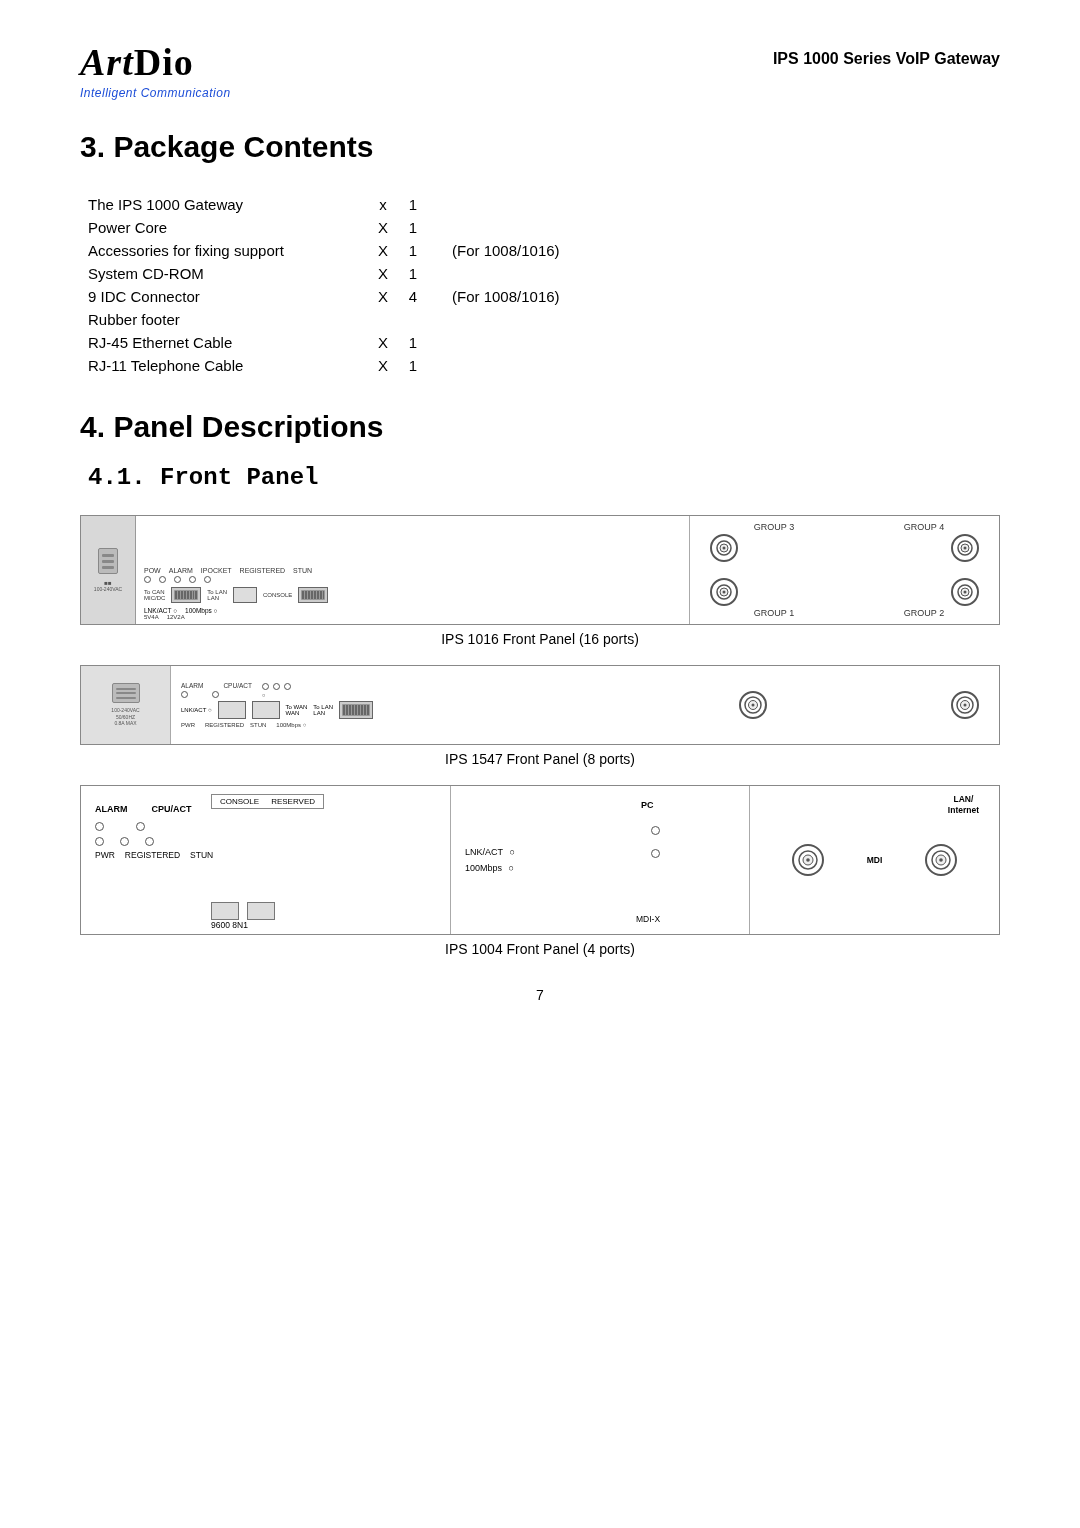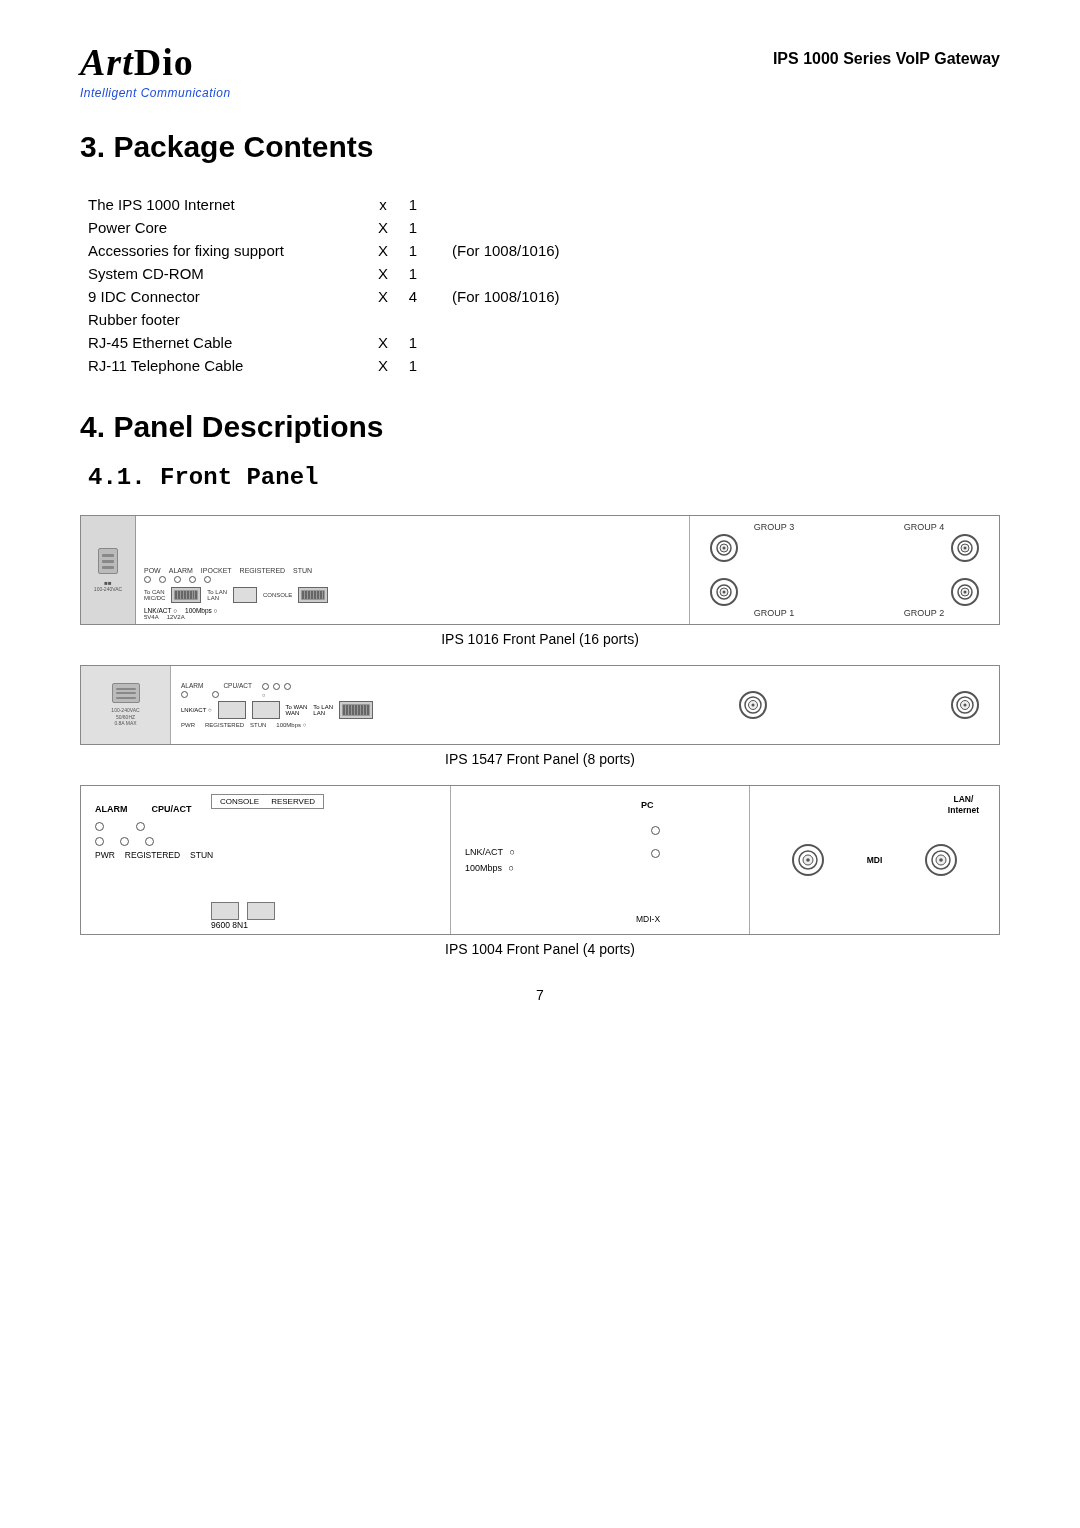--- a/index.html
+++ b/index.html
@@ -241,21 +241,21 @@
     <div class="header-right">IPS 1000 Series VoIP Gateway</div>
   </div>
 
   <div class="section-title">
     <span>3.</span>
     <span>Package Contents</span>
   </div>
 
   <div class="contents-table">
     <div class="contents-row">
-      <span class="contents-item">The IPS 1000 Internet</span>
+      <span class="contents-item">The IPS 1000 Gateway</span>
       <span class="contents-sym">x</span>
       <span class="contents-qty">1</span>
       <span class="contents-note"></span>
     </div>
     <div class="contents-row">
       <span class="contents-item">Power Core</span>
       <span class="contents-sym">X</span>
       <span class="contents-qty">1</span>
       <span class="contents-note"></span>
     </div>

